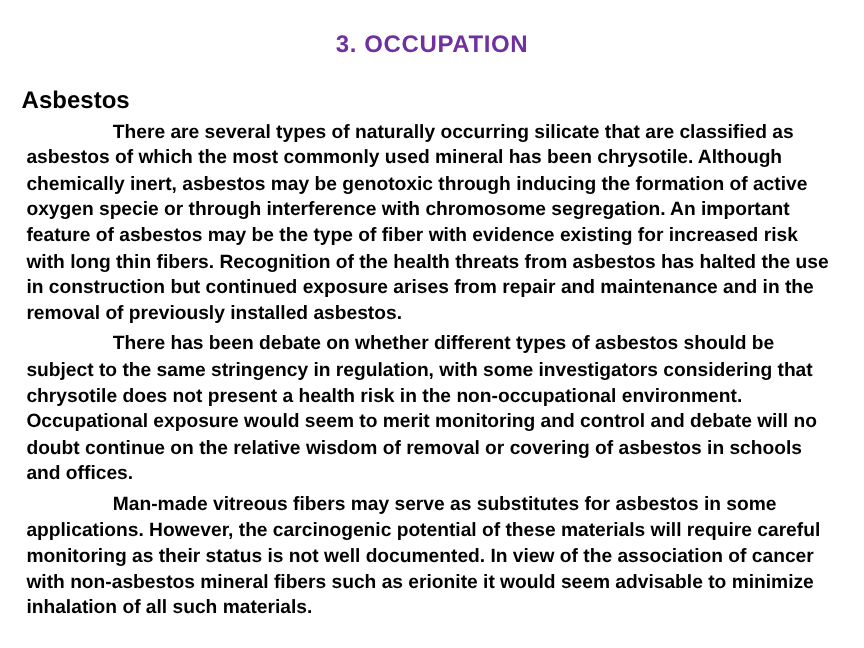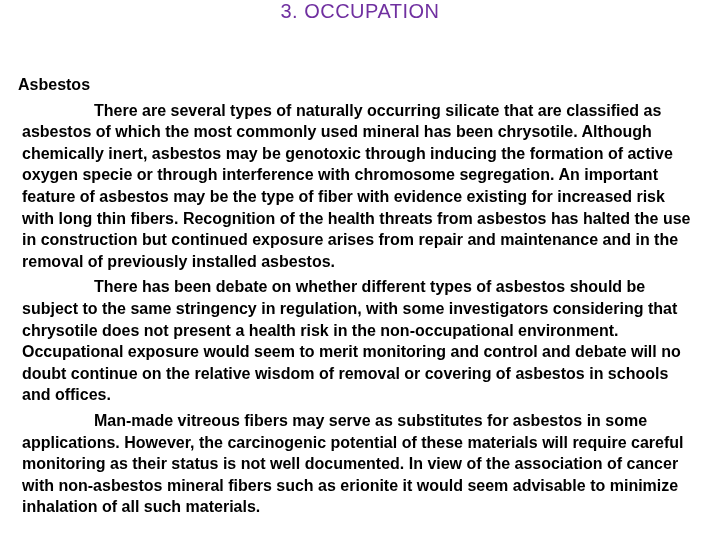--- a/index.html
+++ b/index.html
@@ -11,39 +11,40 @@
     position: relative;
     width: 720px;
     height: 540px;
     background: #ffffff;
     overflow: hidden;
     font-family: "Liberation Sans", sans-serif;
     box-sizing: border-box;
   }
   .slide-title {
     margin: 0;
+    padding-top: 26px;
     text-align: center;
     font-size: 20px;
-    font-weight: normal;
+    font-weight: bold;
     letter-spacing: 0.5px;
     color: #7030A0;
   }
   .slide-body {
     position: absolute;
     left: 18px;
     right: 16px;
     top: 74px;
     color: #000000;
     font-size: 16px;
     font-weight: bold;
     line-height: 21.6px;
   }
   .body-heading {
     margin: 0;
-    font-size: 16px;
+    font-size: 20px;
     font-weight: bold;
   }
   .body-paragraph {
     margin: 4px;
     text-indent: 72px;
     text-align: left;
   }
 </style>
 </head>
 <body>

